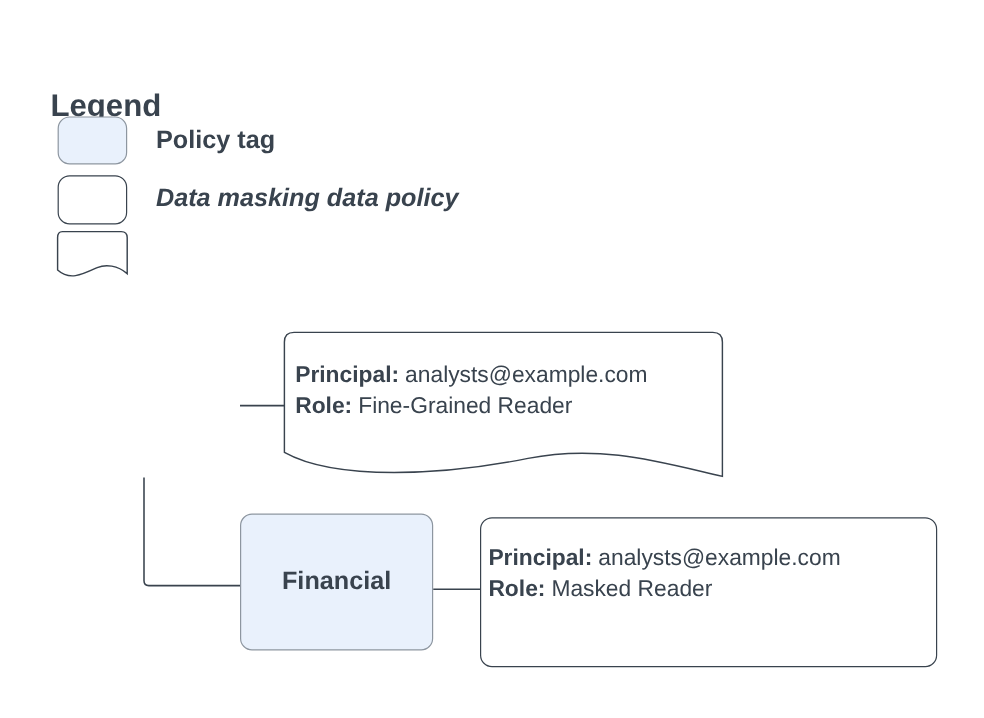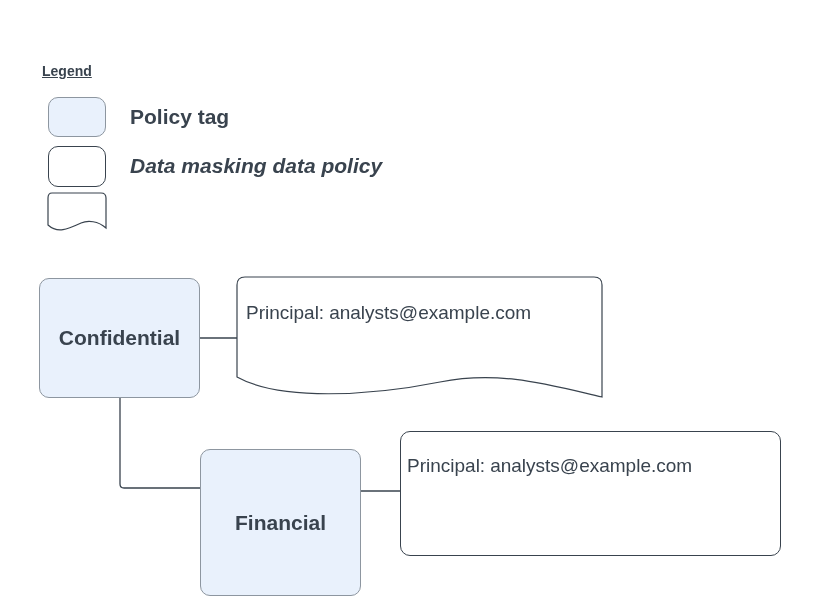--- a/index.html
+++ b/index.html
@@ -27,25 +27,24 @@
     stroke: var(--box-border, #39434e);
     stroke-width: 1.2;
   }
   .svg-layer .connector {
     fill: none;
     stroke: var(--line, #39434e);
     stroke-width: 1.3;
   }
   .legend-title {
     position: absolute;
-    left: 42px; top: 63px;
-    font-size: 14px;
+    left: 42px; top: 73px;
+    font-size: 26px;
     font-weight: 700;
     z-index: 1;
-    text-decoration: underline;
   }
   .swatch-rect {
     position: absolute;
     box-sizing: border-box;
     border-radius: 10px;
     z-index: 1;
   }
   .swatch-policy-tag {
     left: 48px; top: 97px;
     width: 58px; height: 40px;
@@ -83,41 +82,41 @@
     justify-content: center;
     font-size: 21px;
     font-weight: 700;
     z-index: 1;
   }
   .node-confidential {
     left: 39px; top: 278px;
     width: 161px; height: 120px;
   }
   .node-financial {
-    left: 200px; top: 449px;
-    width: 161px; height: 147px;
+    left: 200px; top: 428px;
+    width: 161px; height: 114px;
   }
   .policy-box {
     position: absolute;
     left: 400px; top: 431px;
     width: 381px; height: 125px;
     box-sizing: border-box;
     border-radius: 10px;
     background: #ffffff;
     border: 1px solid var(--box-border, #39434e);
     z-index: 1;
   }
   .info-text {
     position: absolute;
     font-size: 19px;
     line-height: 26px;
     white-space: nowrap;
     z-index: 2;
   }
-  .info-text b { font-weight: 400; margin-right: 5px; }
+  .info-text b { font-weight: 700; margin-right: 5px; }
   .access-control-text { left: 246px; top: 300px; }
   .data-policy-text  { left: 407px; top: 453px; }
 </style>
 </head>
 <body>
 
 <div class="canvas">
 
   <svg class="svg-layer" viewBox="0 0 820 598">
 
@@ -140,34 +139,37 @@
 
   <div class="legend-title">Legend</div>
 
   <div class="swatch-rect swatch-policy-tag"></div>
   <div class="legend-label legend-label-1">Policy tag</div>
 
   <div class="swatch-rect swatch-data-policy"></div>
   <div class="legend-label legend-label-2">Data masking data policy</div>
 
 
-  <div class="node node-confidential">
-    <span>Confidential</span>
-  </div>
 
   <div class="node node-financial">
     <span>Financial</span>
   </div>
 
   <div class="info-text access-control-text">
     <div>
       <b>Principal:</b><span>analysts@example.com</span>
     </div>
+    <div>
+      <b>Role:</b><span>Fine-Grained Reader</span>
+    </div>
   </div>
 
   <div class="policy-box"></div>
   <div class="info-text data-policy-text">
     <div>
       <b>Principal:</b><span>analysts@example.com</span>
     </div>
+    <div>
+      <b>Role:</b><span>Masked Reader</span>
+    </div>
   </div>
 
 </div>
 
 </body></html>

